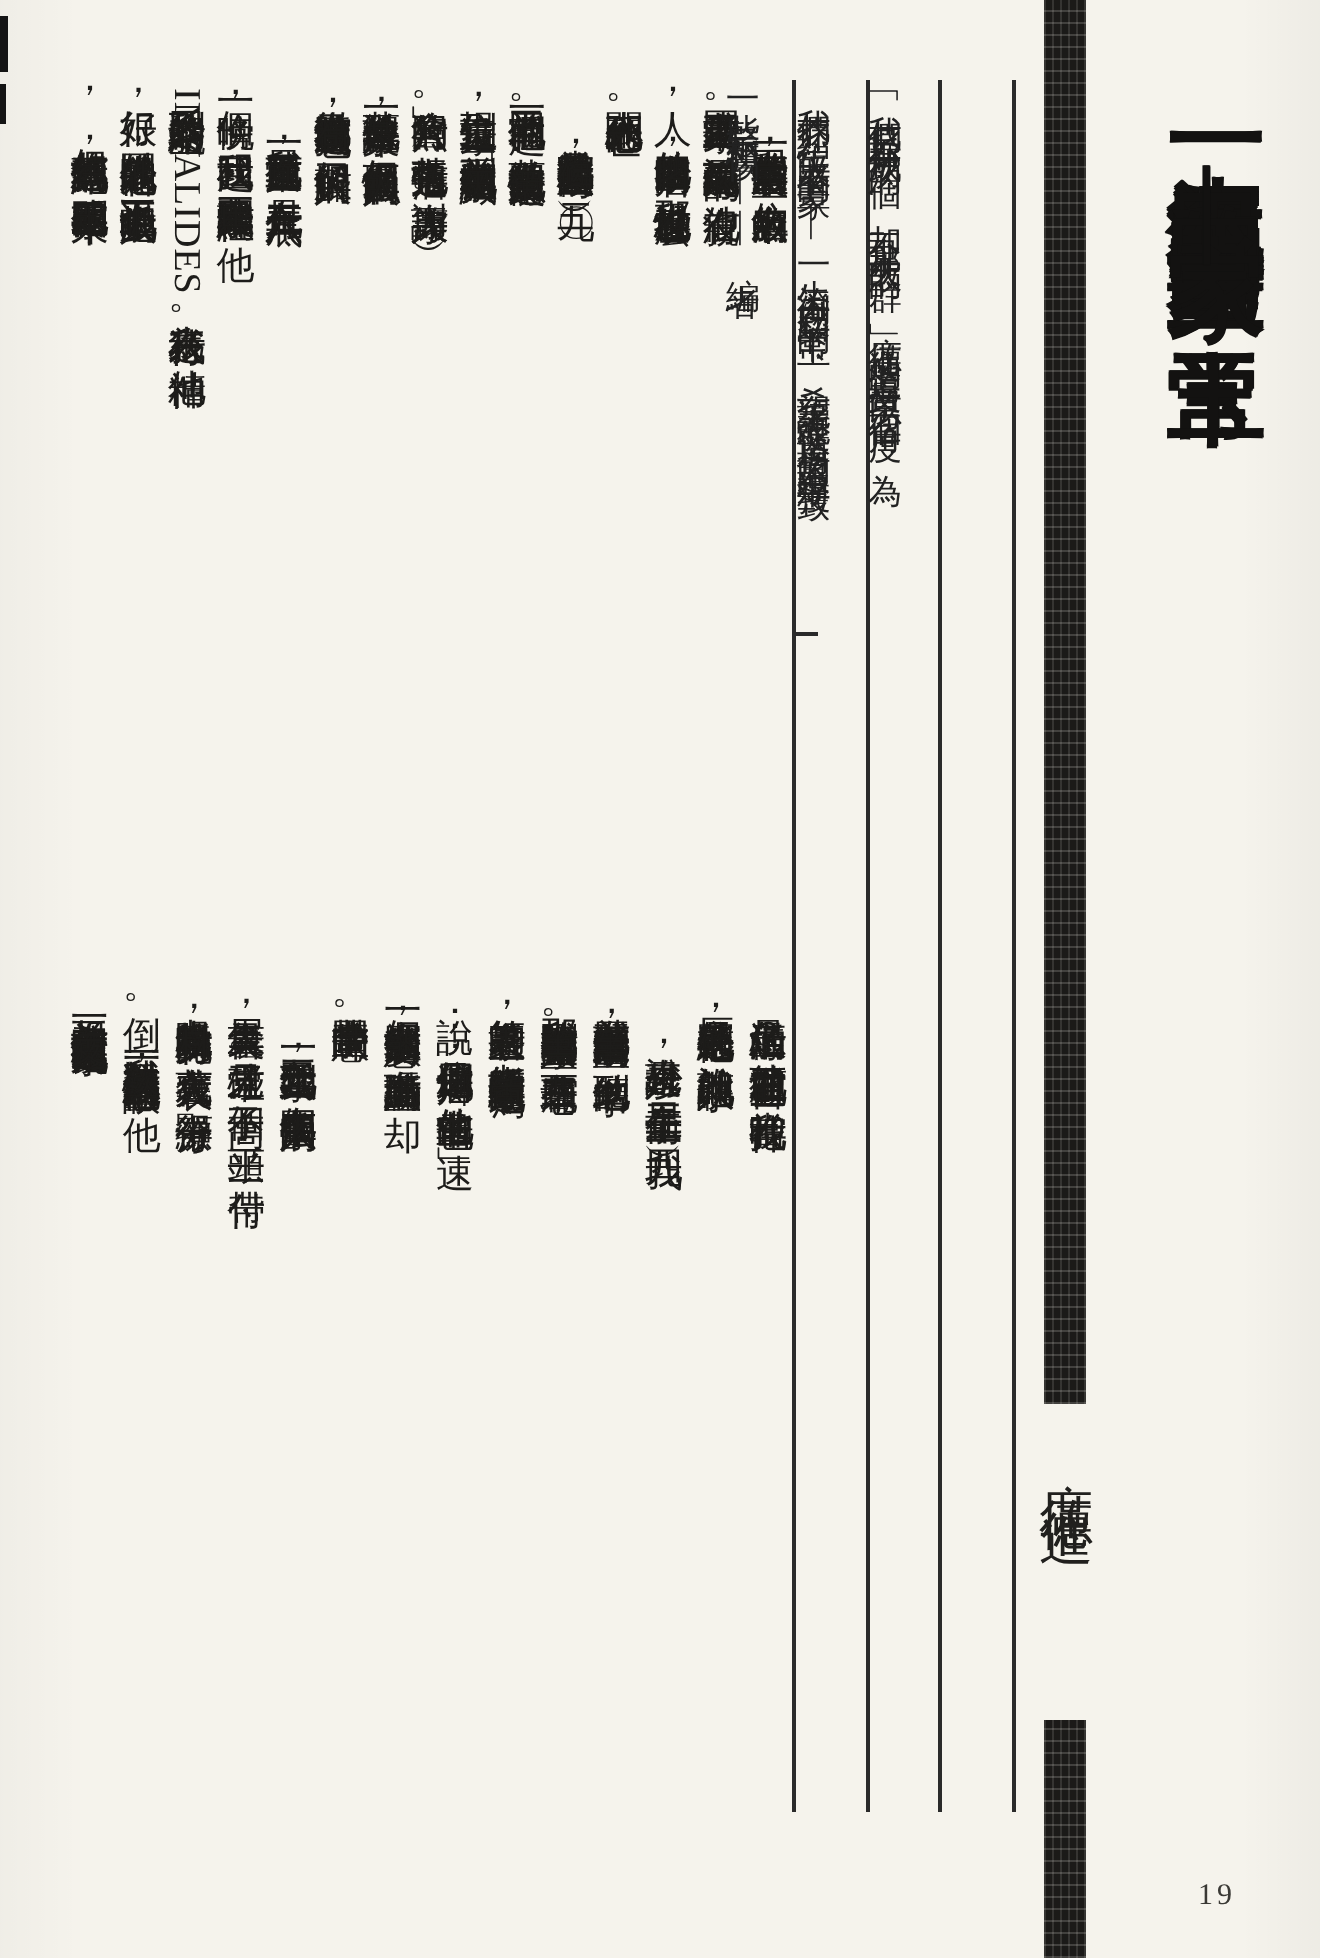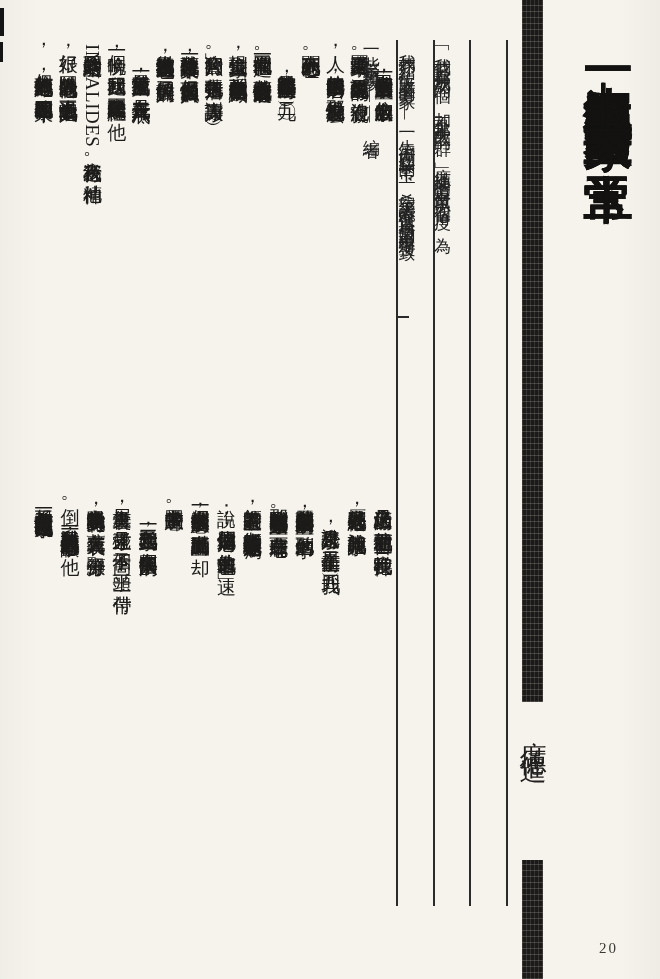--- a/index.html
+++ b/index.html
@@ -125,15 +125,15 @@
   <div class="bar bar-bottom"></div>
 
   <div class="vtext author">
     <div class="tcol">席德進</div>
   </div>
 
   <div class="vtext title">
     <div class="tcol">一生沉沒在巴黎的中國老畫家—常玉</div>
   </div>
 
-  <div class="page-number">20</div>
+  <div class="page-number">19</div>
 
 </div>
 
 </body></html>

